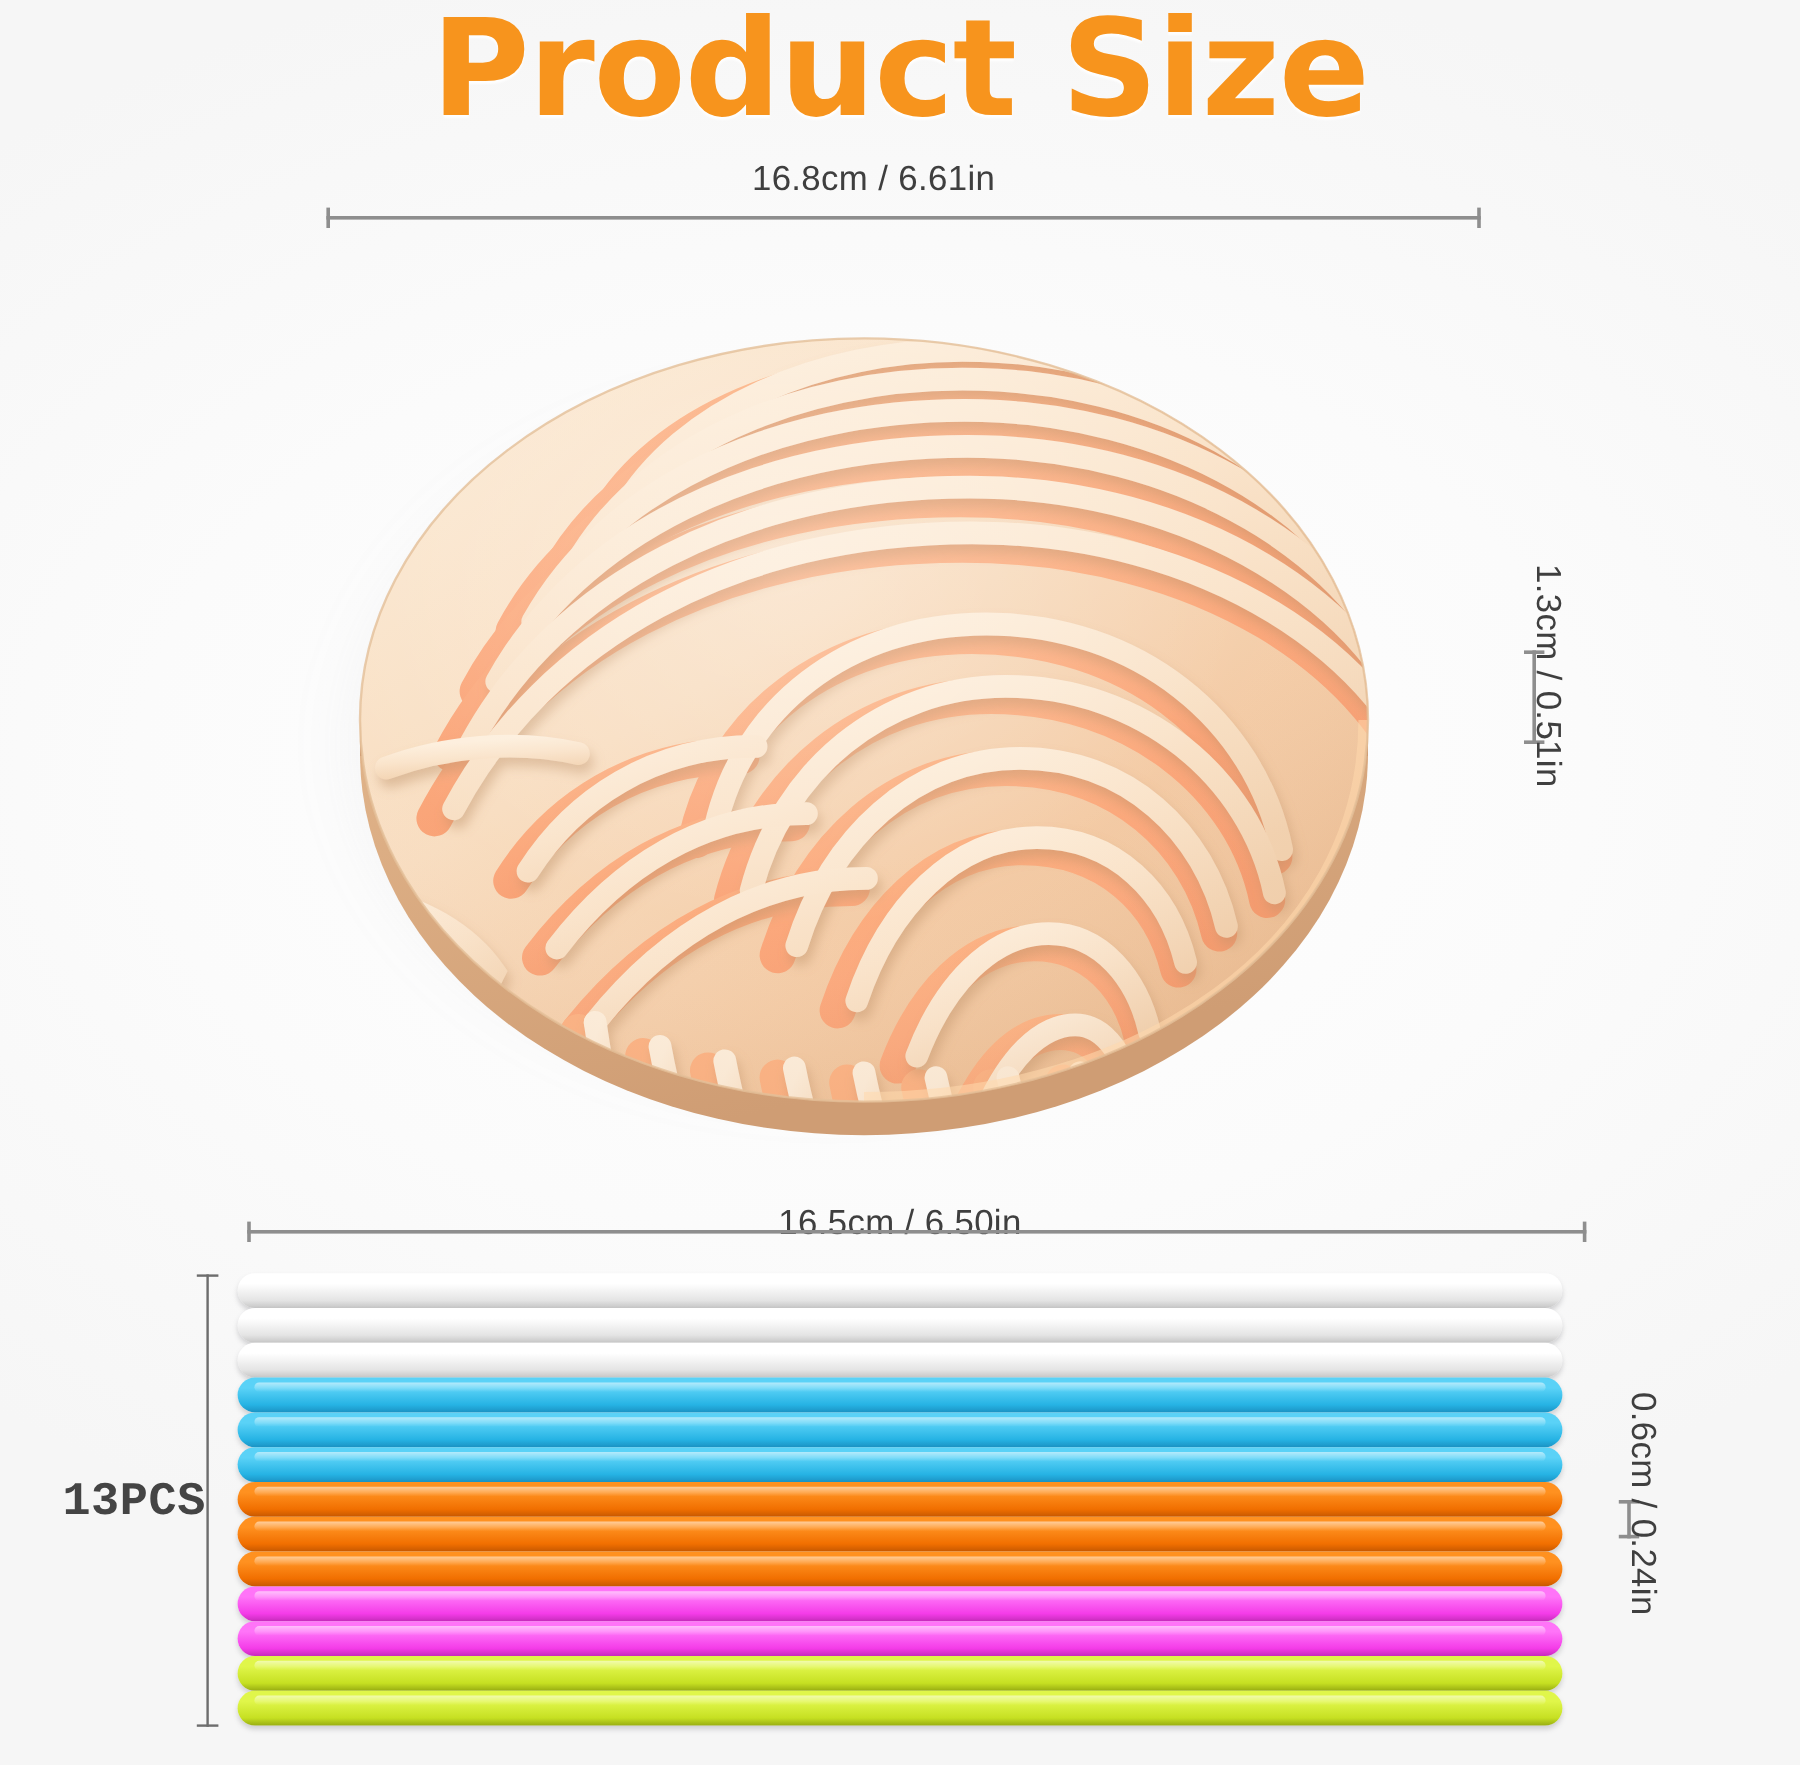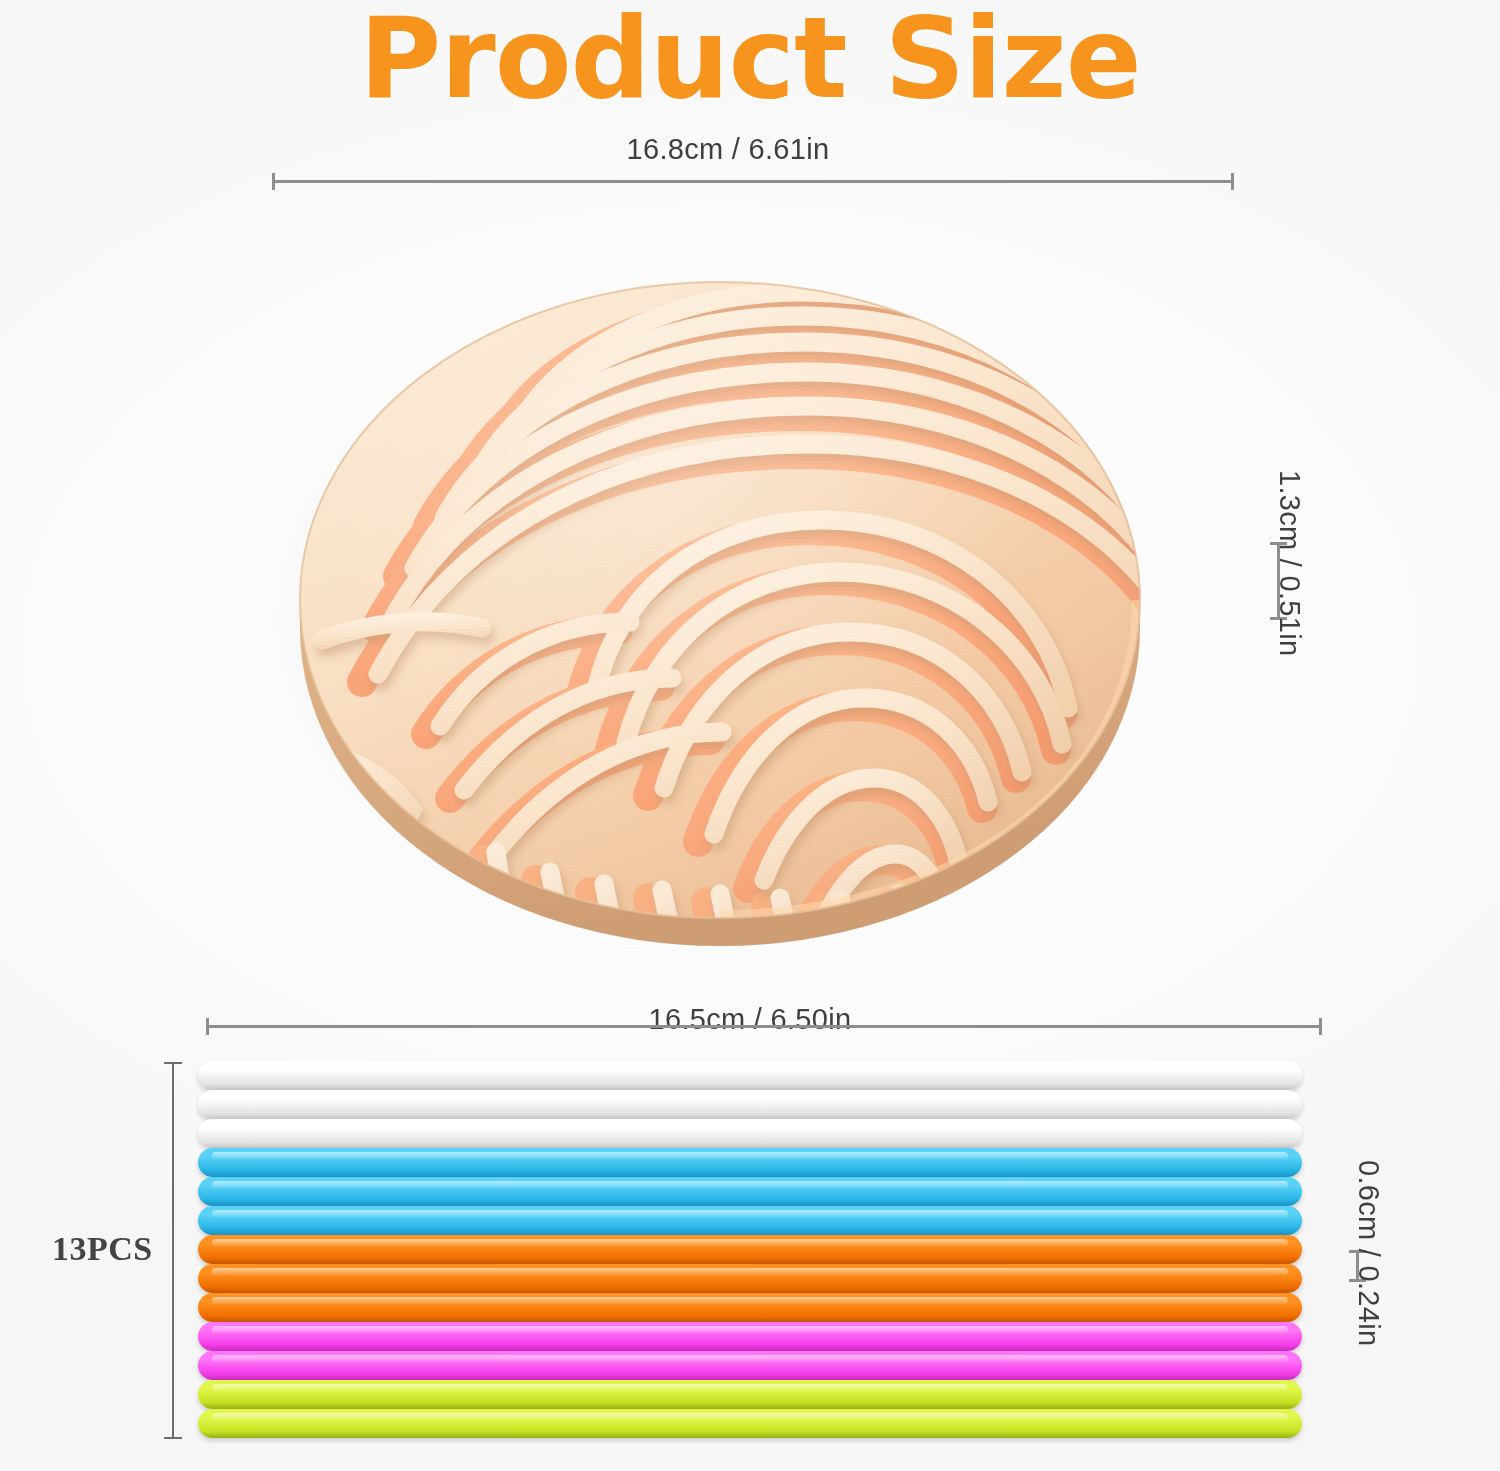--- a/index.html
+++ b/index.html
@@ -95,23 +95,23 @@
     width: 18px;
     height: 2px;
     background: #6d6d6d;
   }
 
   
   #pcs-label {
     position: absolute;
     left: 52px;
     top: 1230px;
-    font-family: Liberation Serif, serif;
+    font-family: Liberation Mono, monospace;
     font-weight: bold;
-    font-size: 34px;
+    font-size: 39px;
     color: #444444;
     letter-spacing: 0.5px;
   }
 
   
   #disc-wrap {
     position: absolute;
     left: 250px;
     top: 230px;
     width: 1000px;

